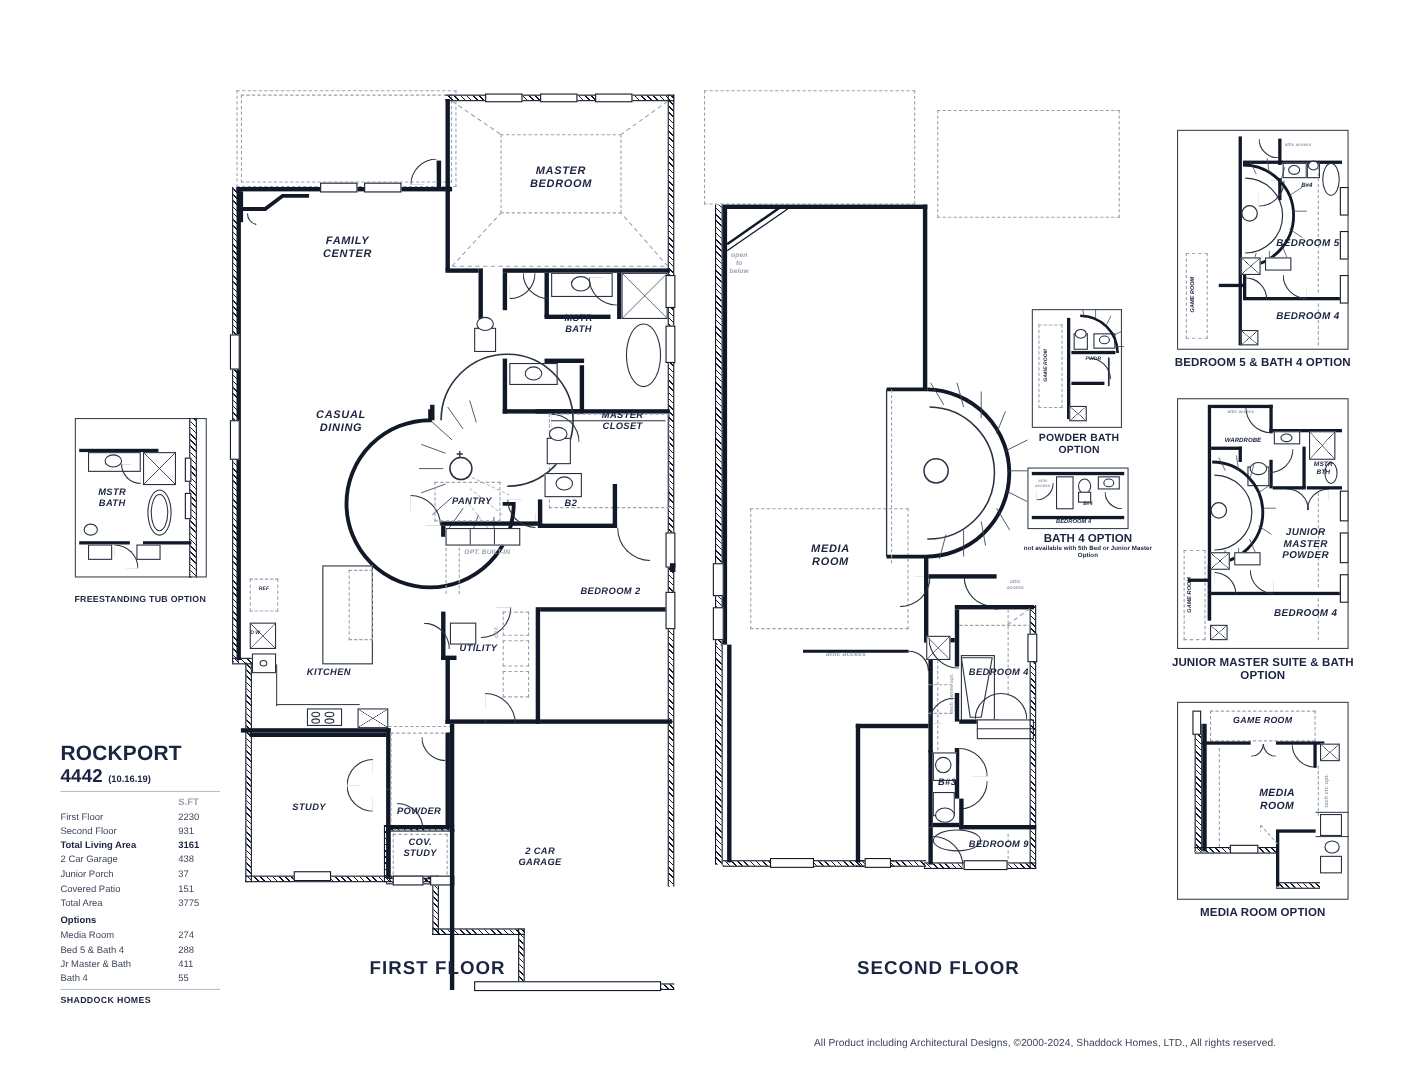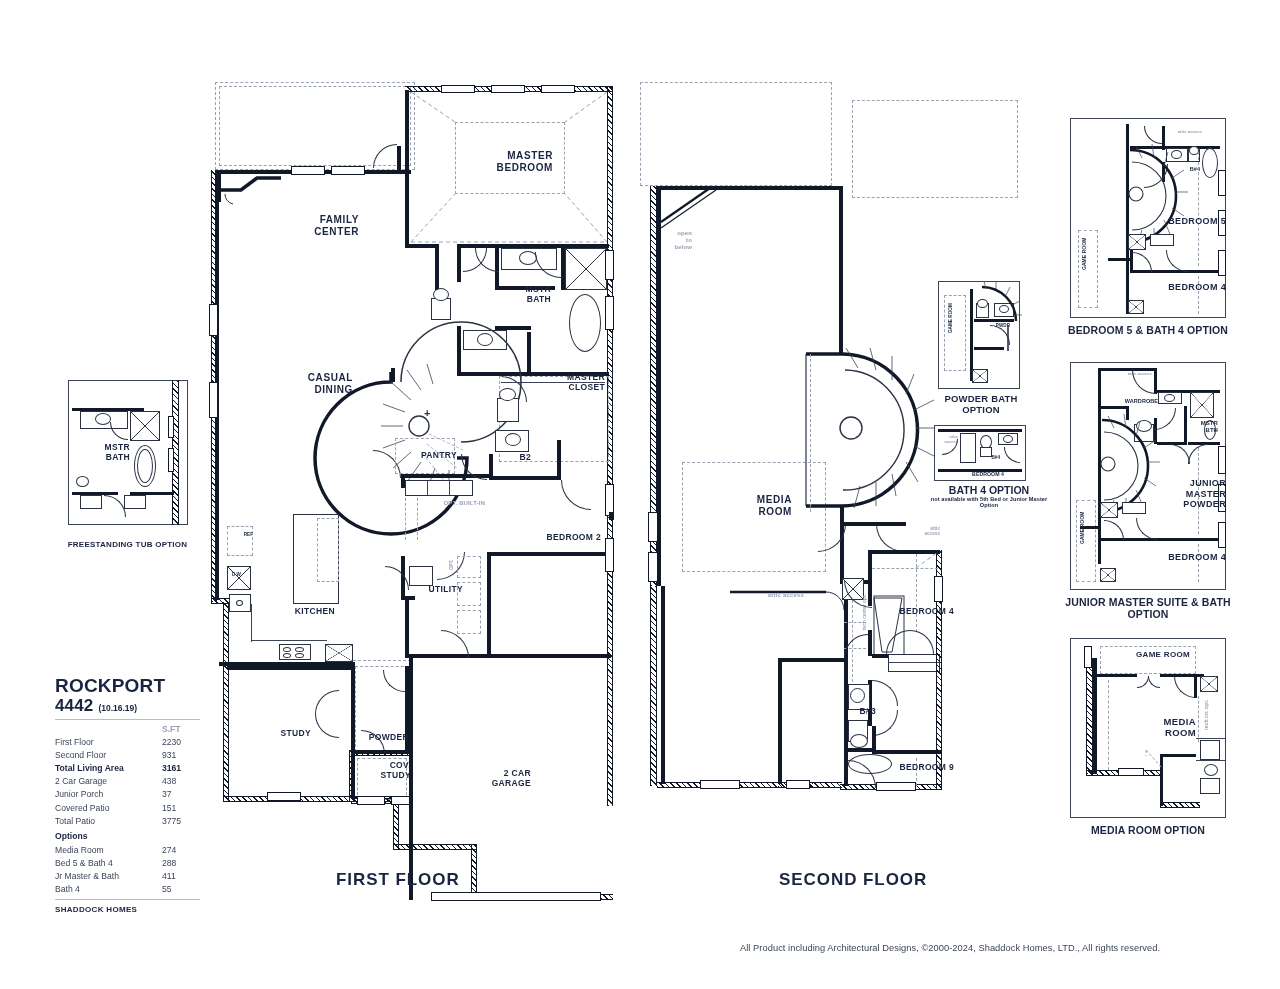--- a/index.html
+++ b/index.html
@@ -6,24 +6,24 @@
   body{
     width:1280px;height:989px;position:relative;overflow:hidden;
     font-family:"Liberation Sans", sans-serif;
     color:#1b2440;
   }
   .page{position:absolute;inset:0;}
 
   
   .abs{position:absolute;}
   .lbl{
-    position:absolute;text-align:right;
+    position:absolute;text-align:center;
     font-weight:700;letter-spacing:.06em;
     color:#1b2440;line-height:1.18;
-    white-space:pre-line;pointer-events:none;
+    white-space:pre-line;pointer-events:none;font-style:italic;
   }
   .lbl.sm{font-size:8.5px;letter-spacing:.04em;}
   .lbl.xs{font-size:6px;letter-spacing:.02em;font-weight:600;}
   .lbl.tiny{font-size:4.6px;letter-spacing:.01em;font-weight:600;}
   .lbl.md{font-size:10px;}
   .grey{color:#9aa2b1;font-weight:600;}
   .vert{writing-mode:vertical-rl;transform:rotate(180deg);}
 
   
   .w{position:absolute;background:#111827;}
@@ -122,21 +122,21 @@
           </tr>
         <tr>
             <td>Junior Porch</td>
             <td class="v">37</td>
           </tr>
         <tr>
             <td>Covered Patio</td>
             <td class="v">151</td>
           </tr>
         <tr>
-            <td>Total Patio</td>
+            <td>Total Area</td>
             <td class="v">3775</td>
           </tr>
         <tr>
             <td class="opt">Options</td>
             <td class="v"></td>
           </tr>
         <tr>
             <td>Media Room</td>
             <td class="v">274</td>
           </tr>

